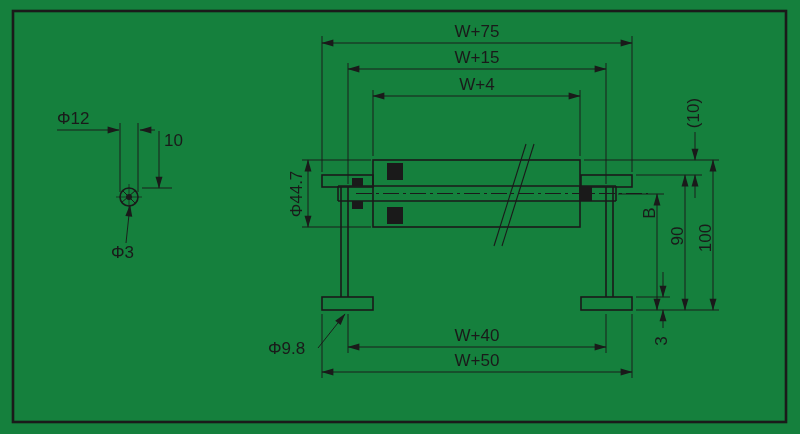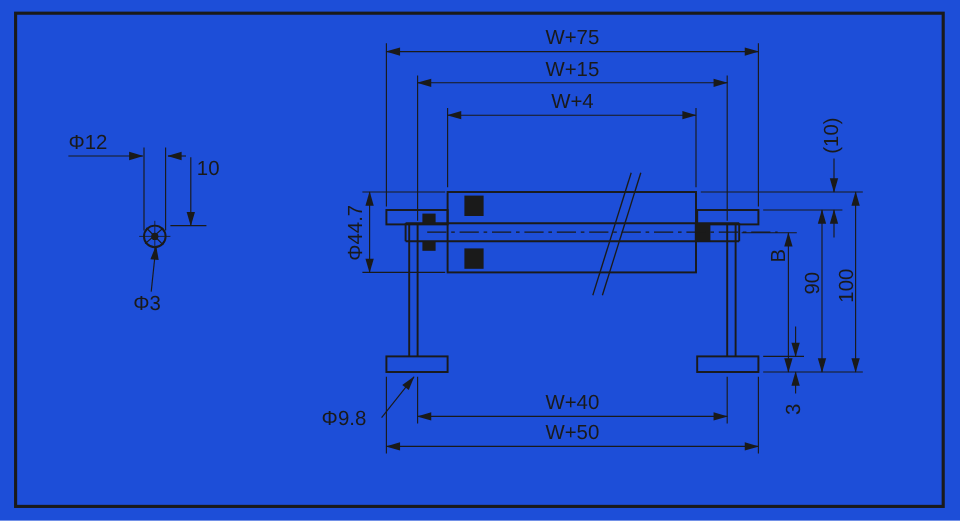--- a/index.html
+++ b/index.html
@@ -1,18 +1,18 @@
 <!DOCTYPE html>
 <html><head>
 <meta charset="utf-8">
 <style>
   html, body { margin: 0; padding: 0; background: #ffffff; }
   .page {
     width: 800px; height: 434px;
-    background: #1d4ed8;
+    background: #15803d;
     position: relative;
     font-family: "Liberation Sans", sans-serif;
   }
   svg text {
     font-family: "Liberation Sans", sans-serif;
     font-size: 17px;
   }
 </style>
 </head>
 <body>

